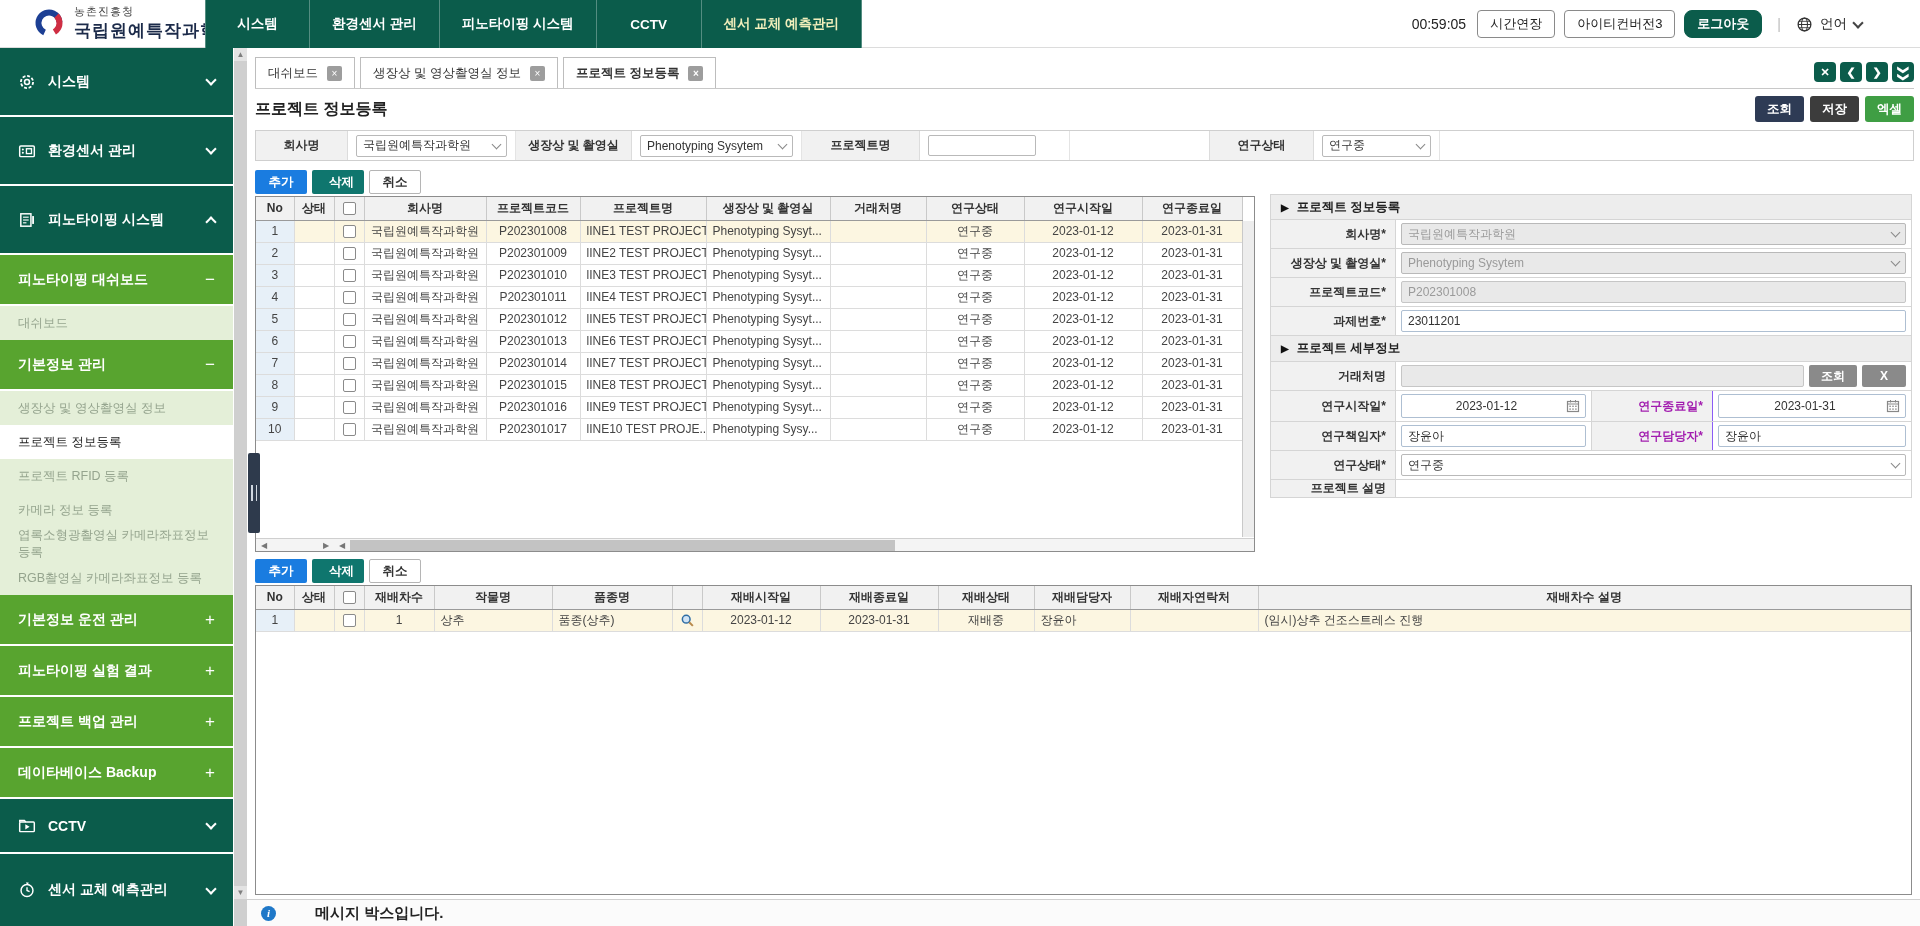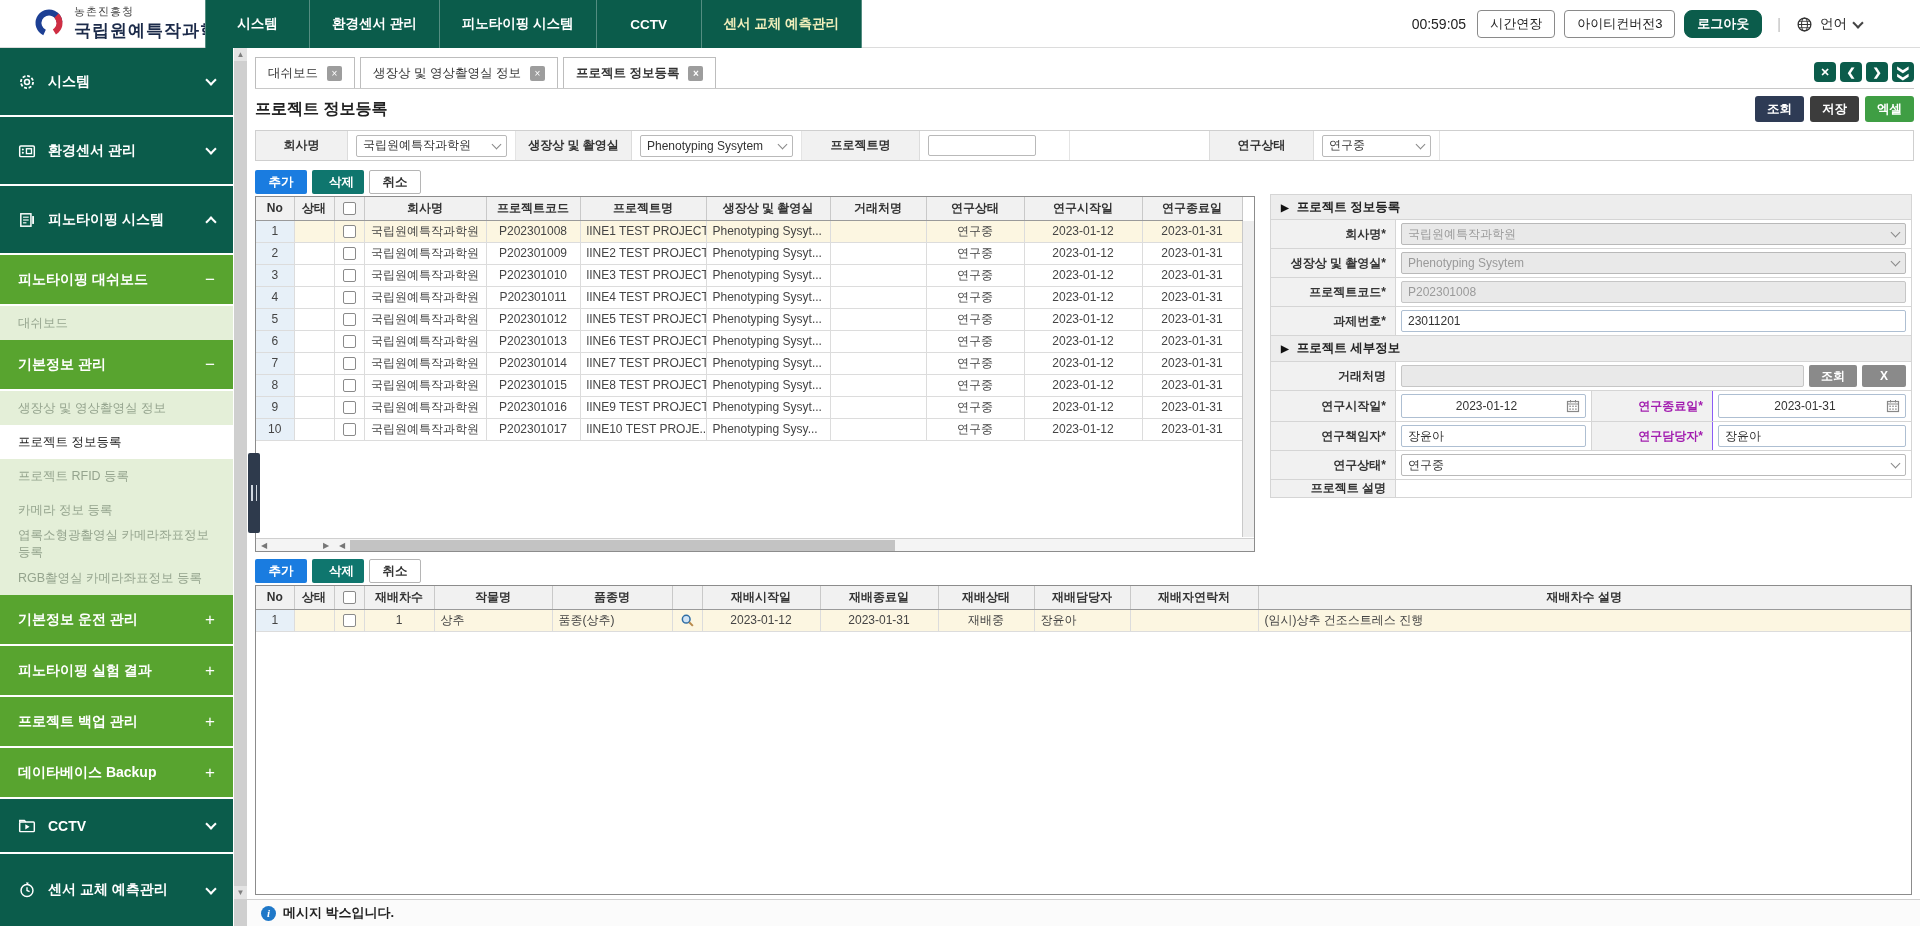--- a/index.html
+++ b/index.html
@@ -115,21 +115,21 @@
   .dtextarea { flex:1; height:46px; border:1px solid #aebfd2; border-radius:2px; padding:3px 6px; font-size:12px; font-family:"Liberation Sans",sans-serif; color:#333; resize:none; }
   .midlbl { flex:0 0 122px; background:#f1f1f1; display:flex; align-items:center; justify-content:flex-end; padding-right:9px; font-weight:bold; color:#a21caf; border-left:1px solid #d5d5d5; border-right:1px solid #8b5cf6; }
 
   
   .splitter { position:absolute; left:1px; top:405px; width:12px; height:80px; background:#2e3a4c; border-radius:2px; display:flex; align-items:center; justify-content:center; cursor:col-resize; }
   .splitter .grip { width:6px; height:16px; border-left:1px solid #cfd6df; border-right:1px solid #cfd6df; background:linear-gradient(#2e3a4c,#2e3a4c); box-shadow:inset 1px 0 0 #cfd6df; }
 
   
   .statusbar { position:absolute; left:0; right:0; bottom:0; height:27px; background:#fbfbfb; border-top:1px solid #d0d0d0; display:flex; align-items:center; gap:7px; padding:0 14px; }
   .info-ic { width:15px; height:15px; border-radius:50%; background:#1f78c8; color:#fff; font-size:11px; font-weight:bold; font-family:"Liberation Serif",serif; font-style:italic; display:flex; align-items:center; justify-content:center; }
-  .status-msg { font-weight:bold; color:#222; font-size:13px; }
+  .status-msg { font-weight:bold; color:#222; font-size:15px;margin-left:32px; }
 </style>
 </head>
 <body>
 
 <div class="app">
 
   <div class="hdr">
     <div class="logo">
       <span class="icn" style="width:30px;height:30px">
         <svg viewBox="0 0 30 30">

